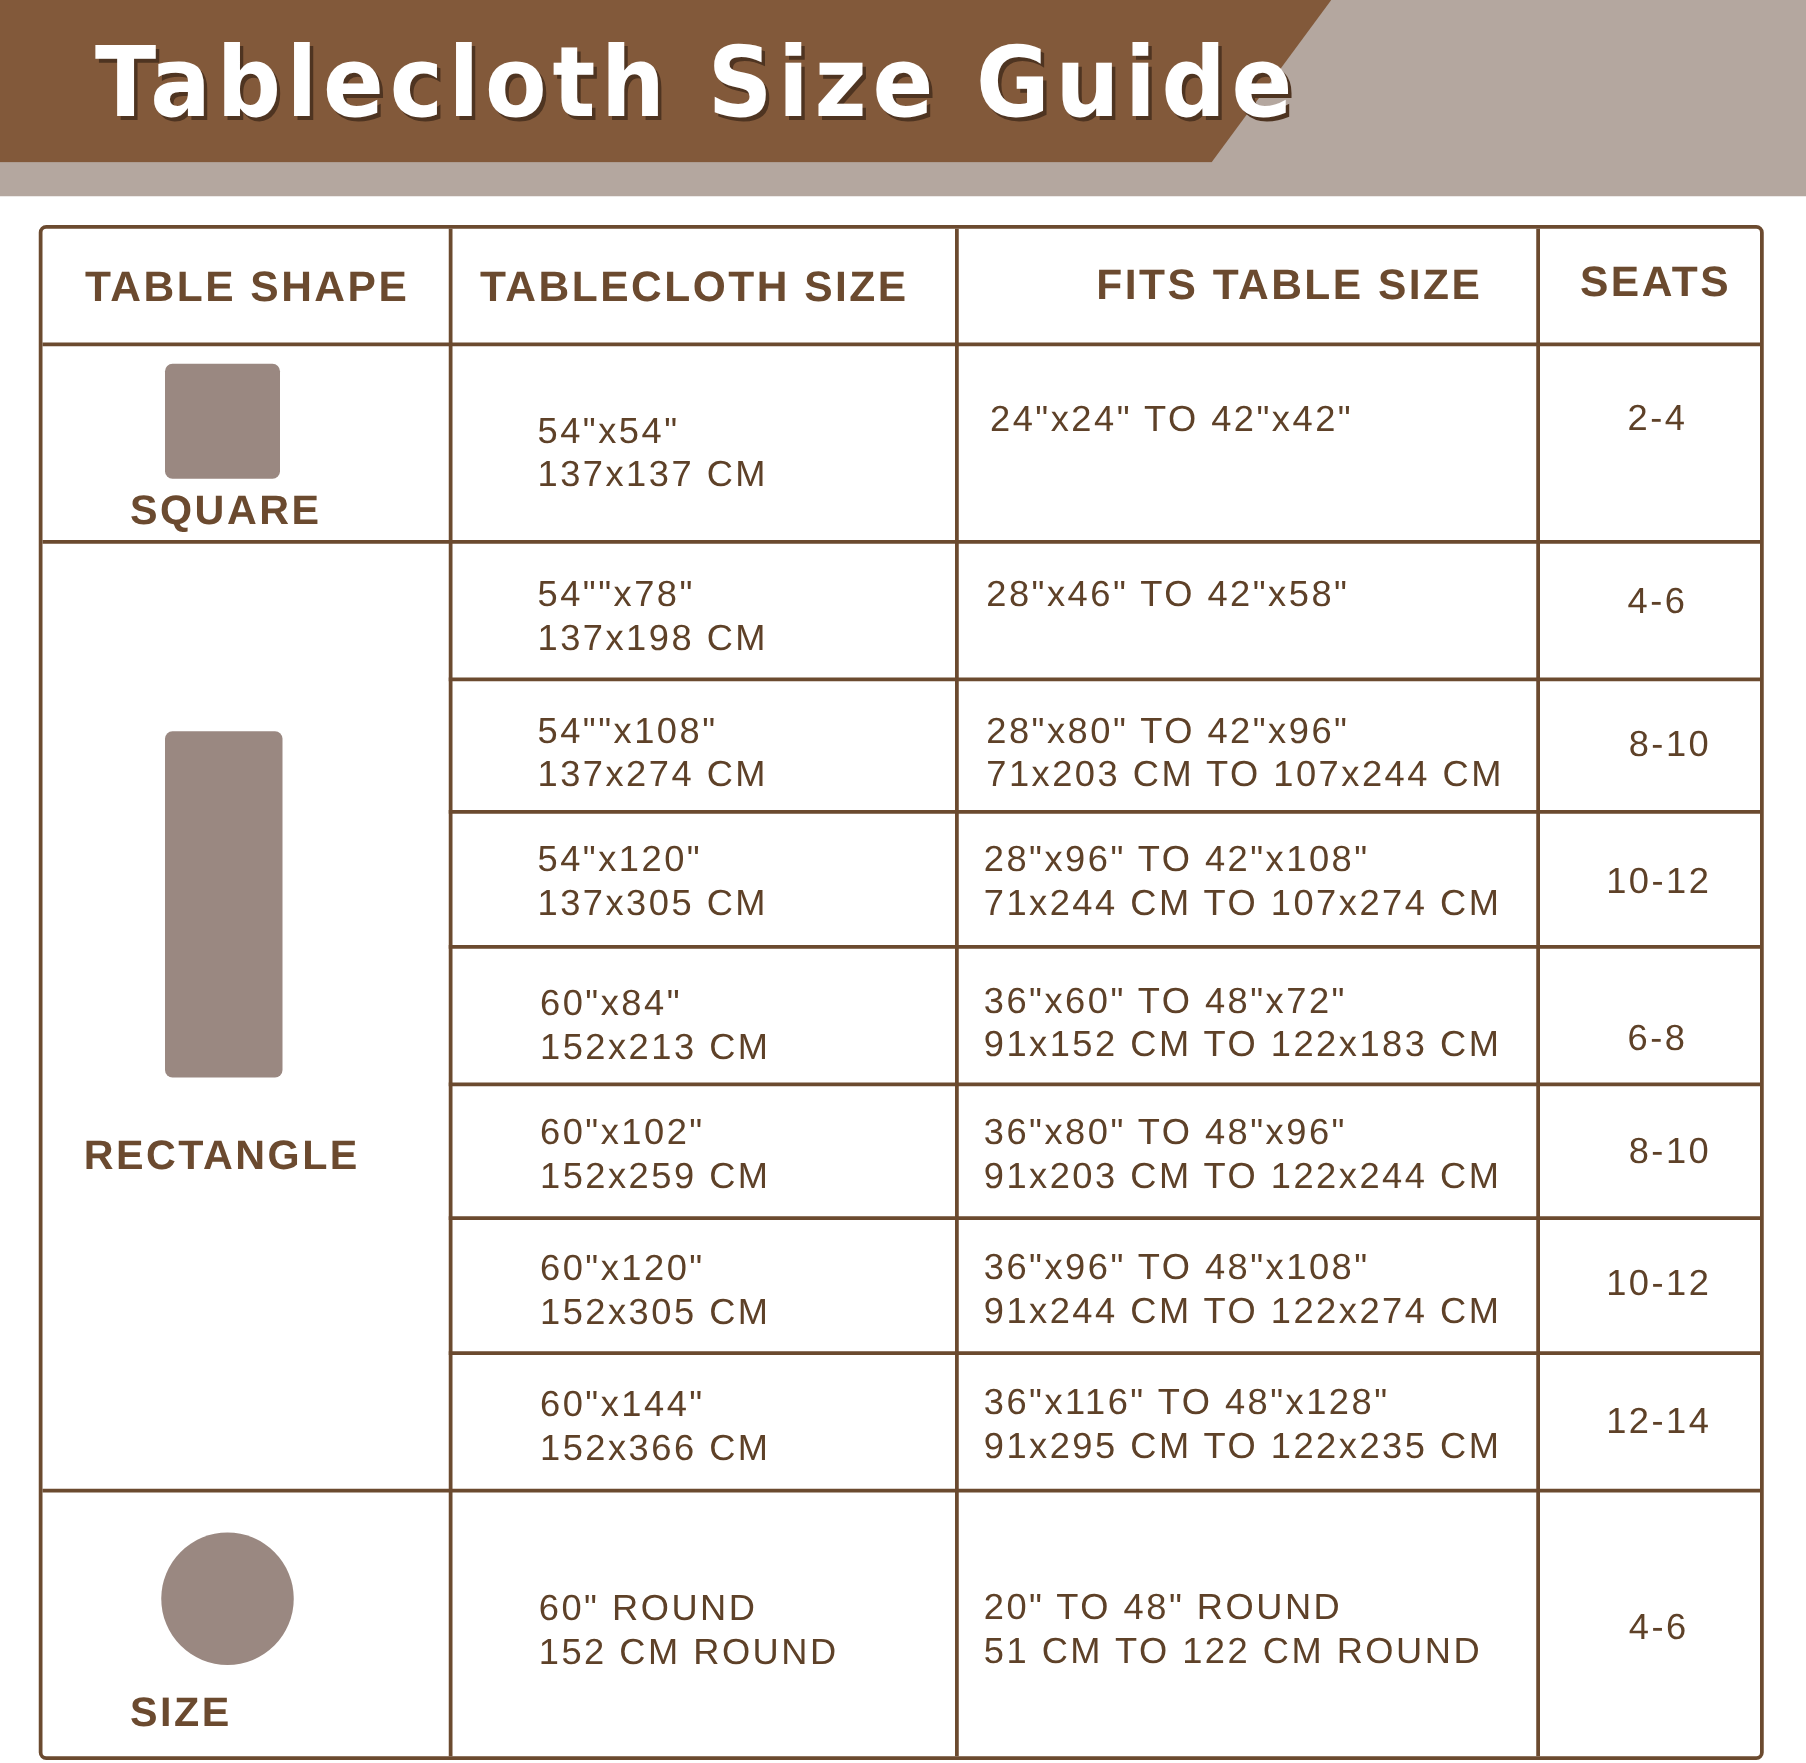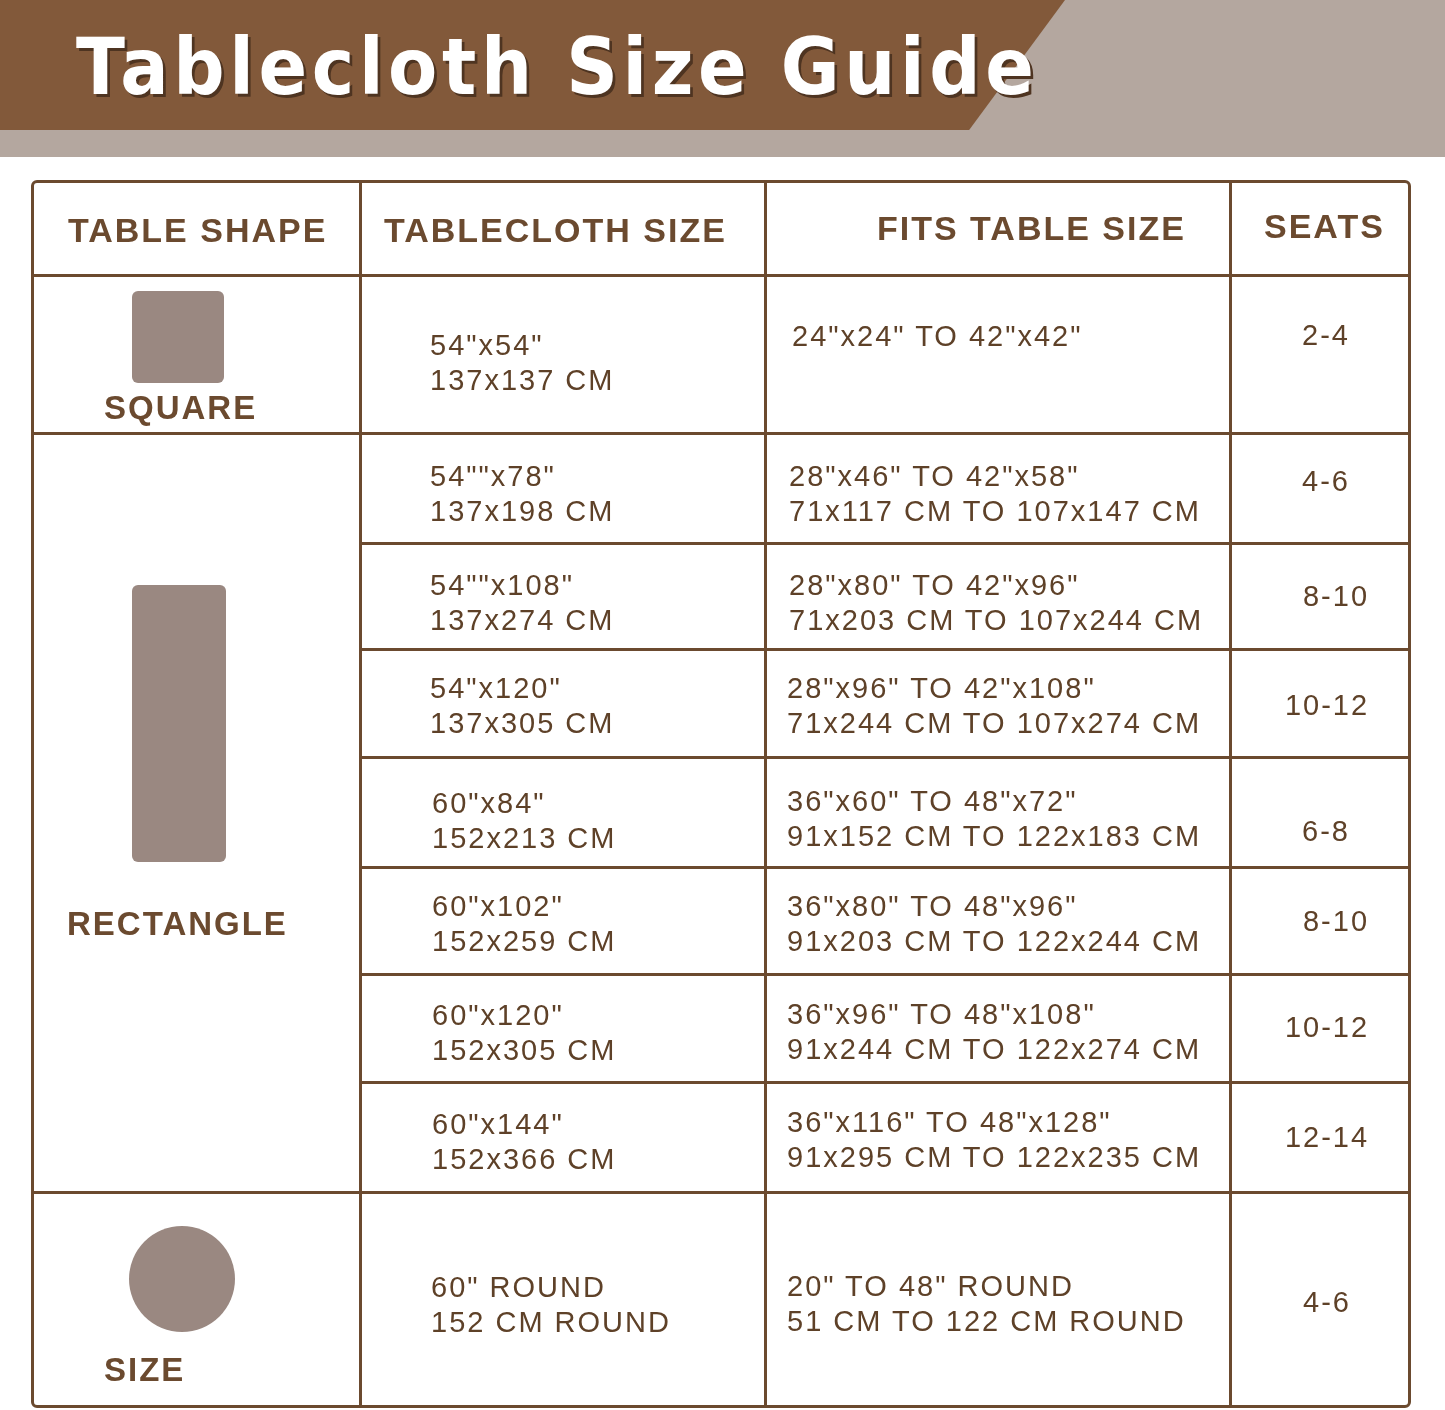--- a/index.html
+++ b/index.html
@@ -67,21 +67,20 @@
     <div>24"x24" TO 42"x42"</div>
   </div>
   <div class="seats" style="left:1202px; top:136px;">2-4</div>
 
   <div class="cell-text" style="left:396px; top:276px;">
     <div>54""x78"</div>
     <div>137x198 CM</div>
   </div>
   <div class="cell-text" style="left:755px; top:276px;">
     <div>28"x46" TO 42"x58"</div>
-    <div>71x117 CM TO 107x147 CM</div>
   </div>
   <div class="seats" style="left:1202px; top:282px;">4-6</div>
 
   <div class="cell-text" style="left:396px; top:385px;">
     <div>54""x108"</div>
     <div>137x274 CM</div>
   </div>
   <div class="cell-text" style="left:755px; top:385px;">
     <div>28"x80" TO 42"x96"</div>
     <div>71x203 CM TO 107x244 CM</div>

